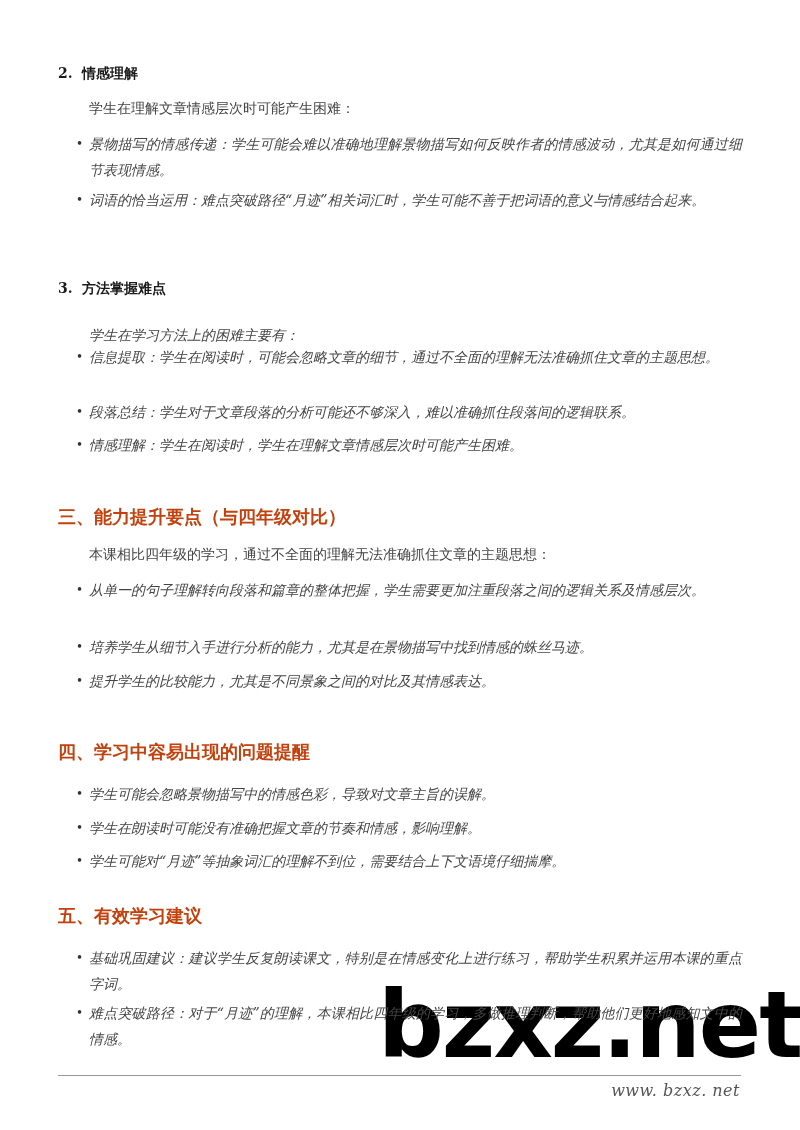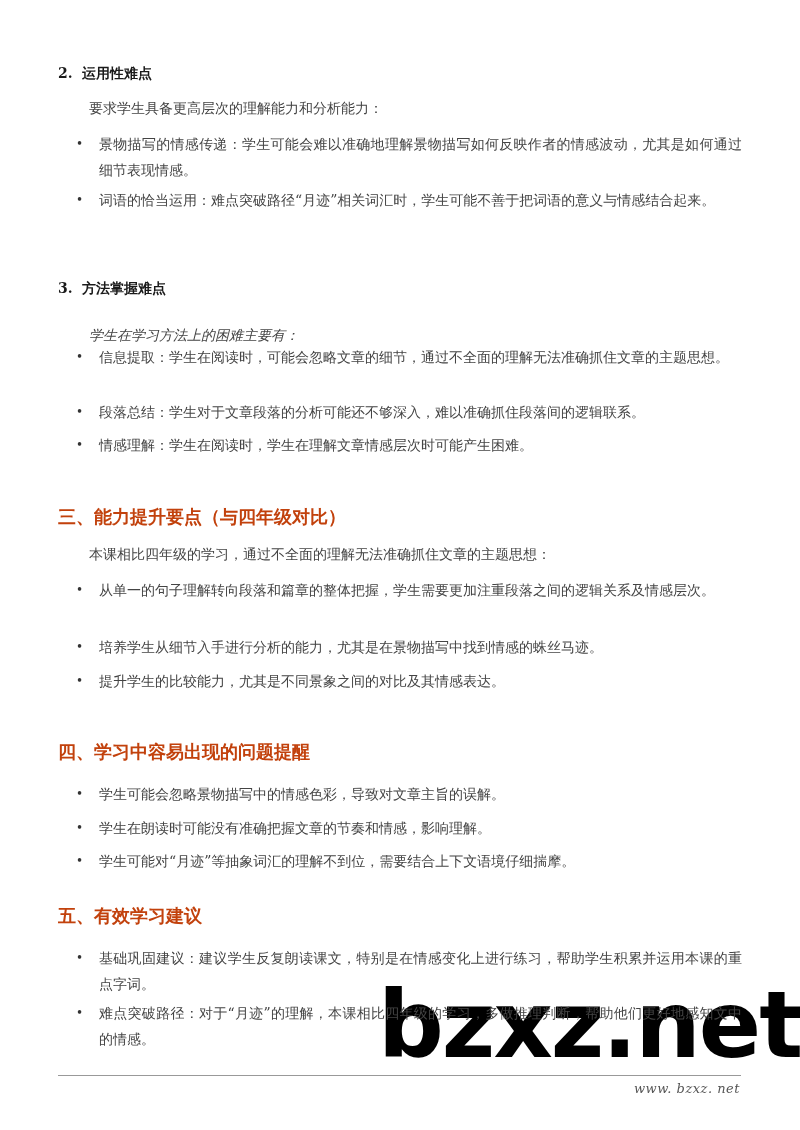--- a/index.html
+++ b/index.html
@@ -86,55 +86,56 @@
     .bullet .dot {
       position: absolute;
       left: 0;
       top: 0;
       width: 13px;
       color: #333333;
       font-size: 12px;
     }
     .bullet .text {
       display: block;
-      margin-left: 23px;
+      margin-left: 13px;
       text-align: justify;
+      font-style: italic;
     }
     .footer-rule {
       position: absolute;
       left: 58px;
       top: 1075px;
       width: 683px;
       height: 0;
       border-top: 1px solid #999999;
     }
     .footer-url {
       position: absolute;
       right: 60px;
       top: 1081px;
       font-family: "DejaVu Serif", "Liberation Serif", serif;
       font-style: italic;
-      font-size: 13px;
+      font-size: 16px;
       color: #555555;
       letter-spacing: 0.5px;
     }
   </style>
 </head>
 <body>
 
 <div class="page">
 
   <div class="watermark">bzxz.net</div>
 
   <div class="content">
 
     <div class="sub-heading" style="top:63px;">
-      <span class="num">2.</span><span>运用性难点</span>
-    </div>
-    <div class="intro" style="top:98px;">要求学生具备更高层次的理解能力和分析能力：</div>
+      <span class="num">2.</span><span>情感理解</span>
+    </div>
+    <div class="intro" style="top:98px;">学生在理解文章情感层次时可能产生困难：</div>
     <div class="bullet" style="top:131px;">
       <span class="dot">•</span>
       <span class="text">景物描写的情感传递：学生可能会难以准确地理解景物描写如何反映作者的情感波动，尤其是如何通过细节表现情感。</span>
     </div>
     <div class="bullet" style="top:187px;">
       <span class="dot">•</span>
       <span class="text">词语的恰当运用：难点突破路径“月迹”相关词汇时，学生可能不善于把词语的意义与情感结合起来。</span>
     </div>
 
     <div class="sub-heading" style="top:278px;">

